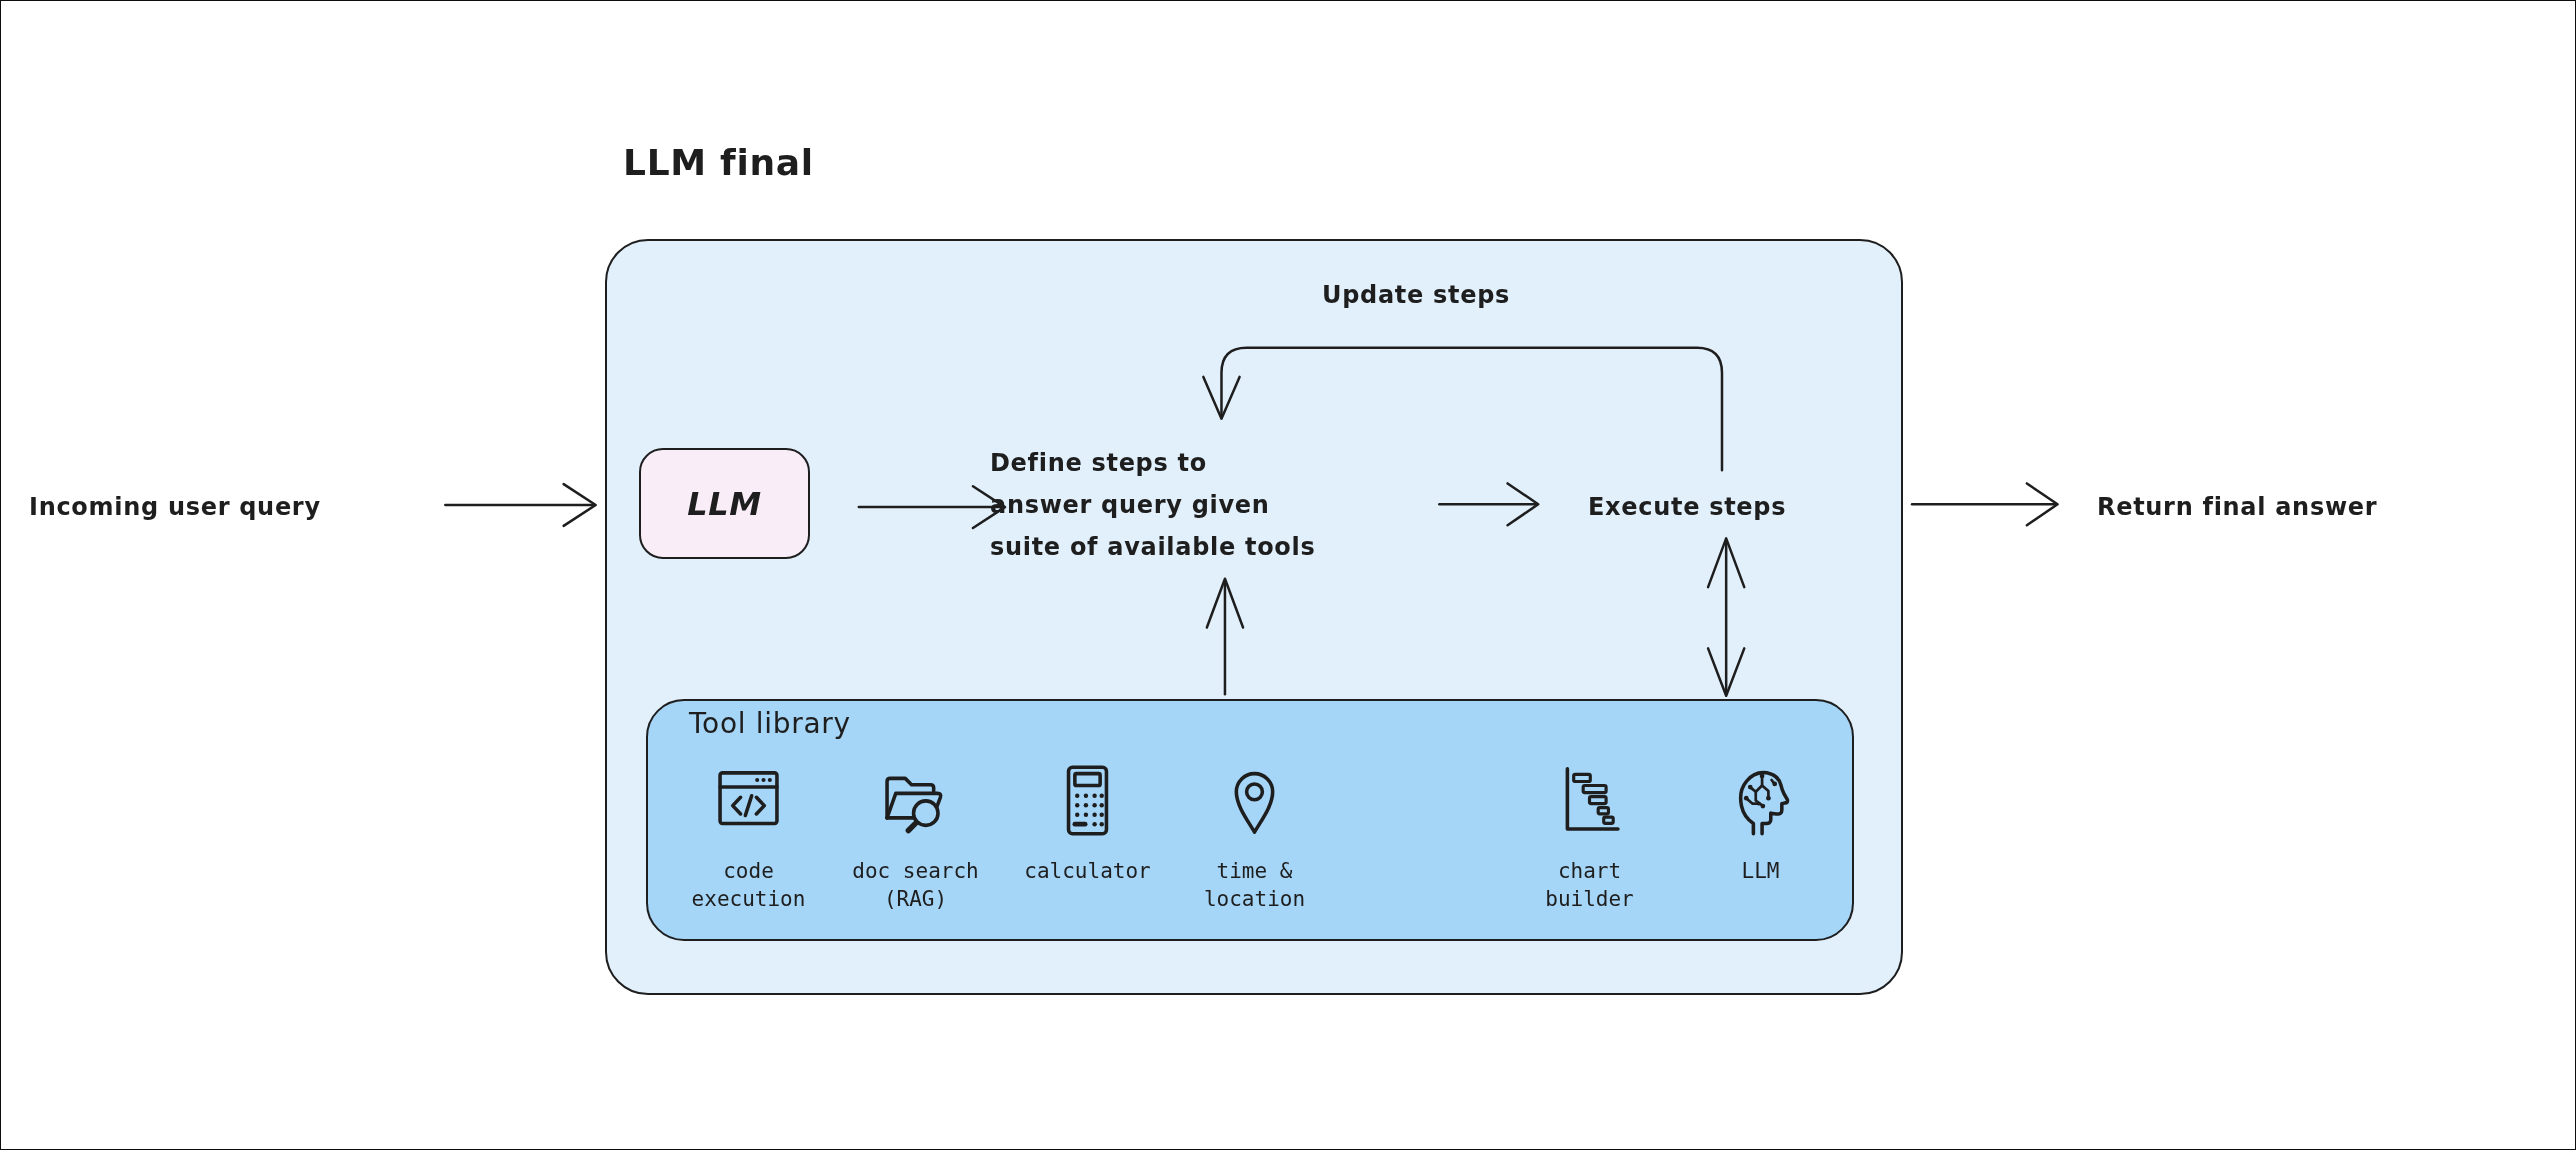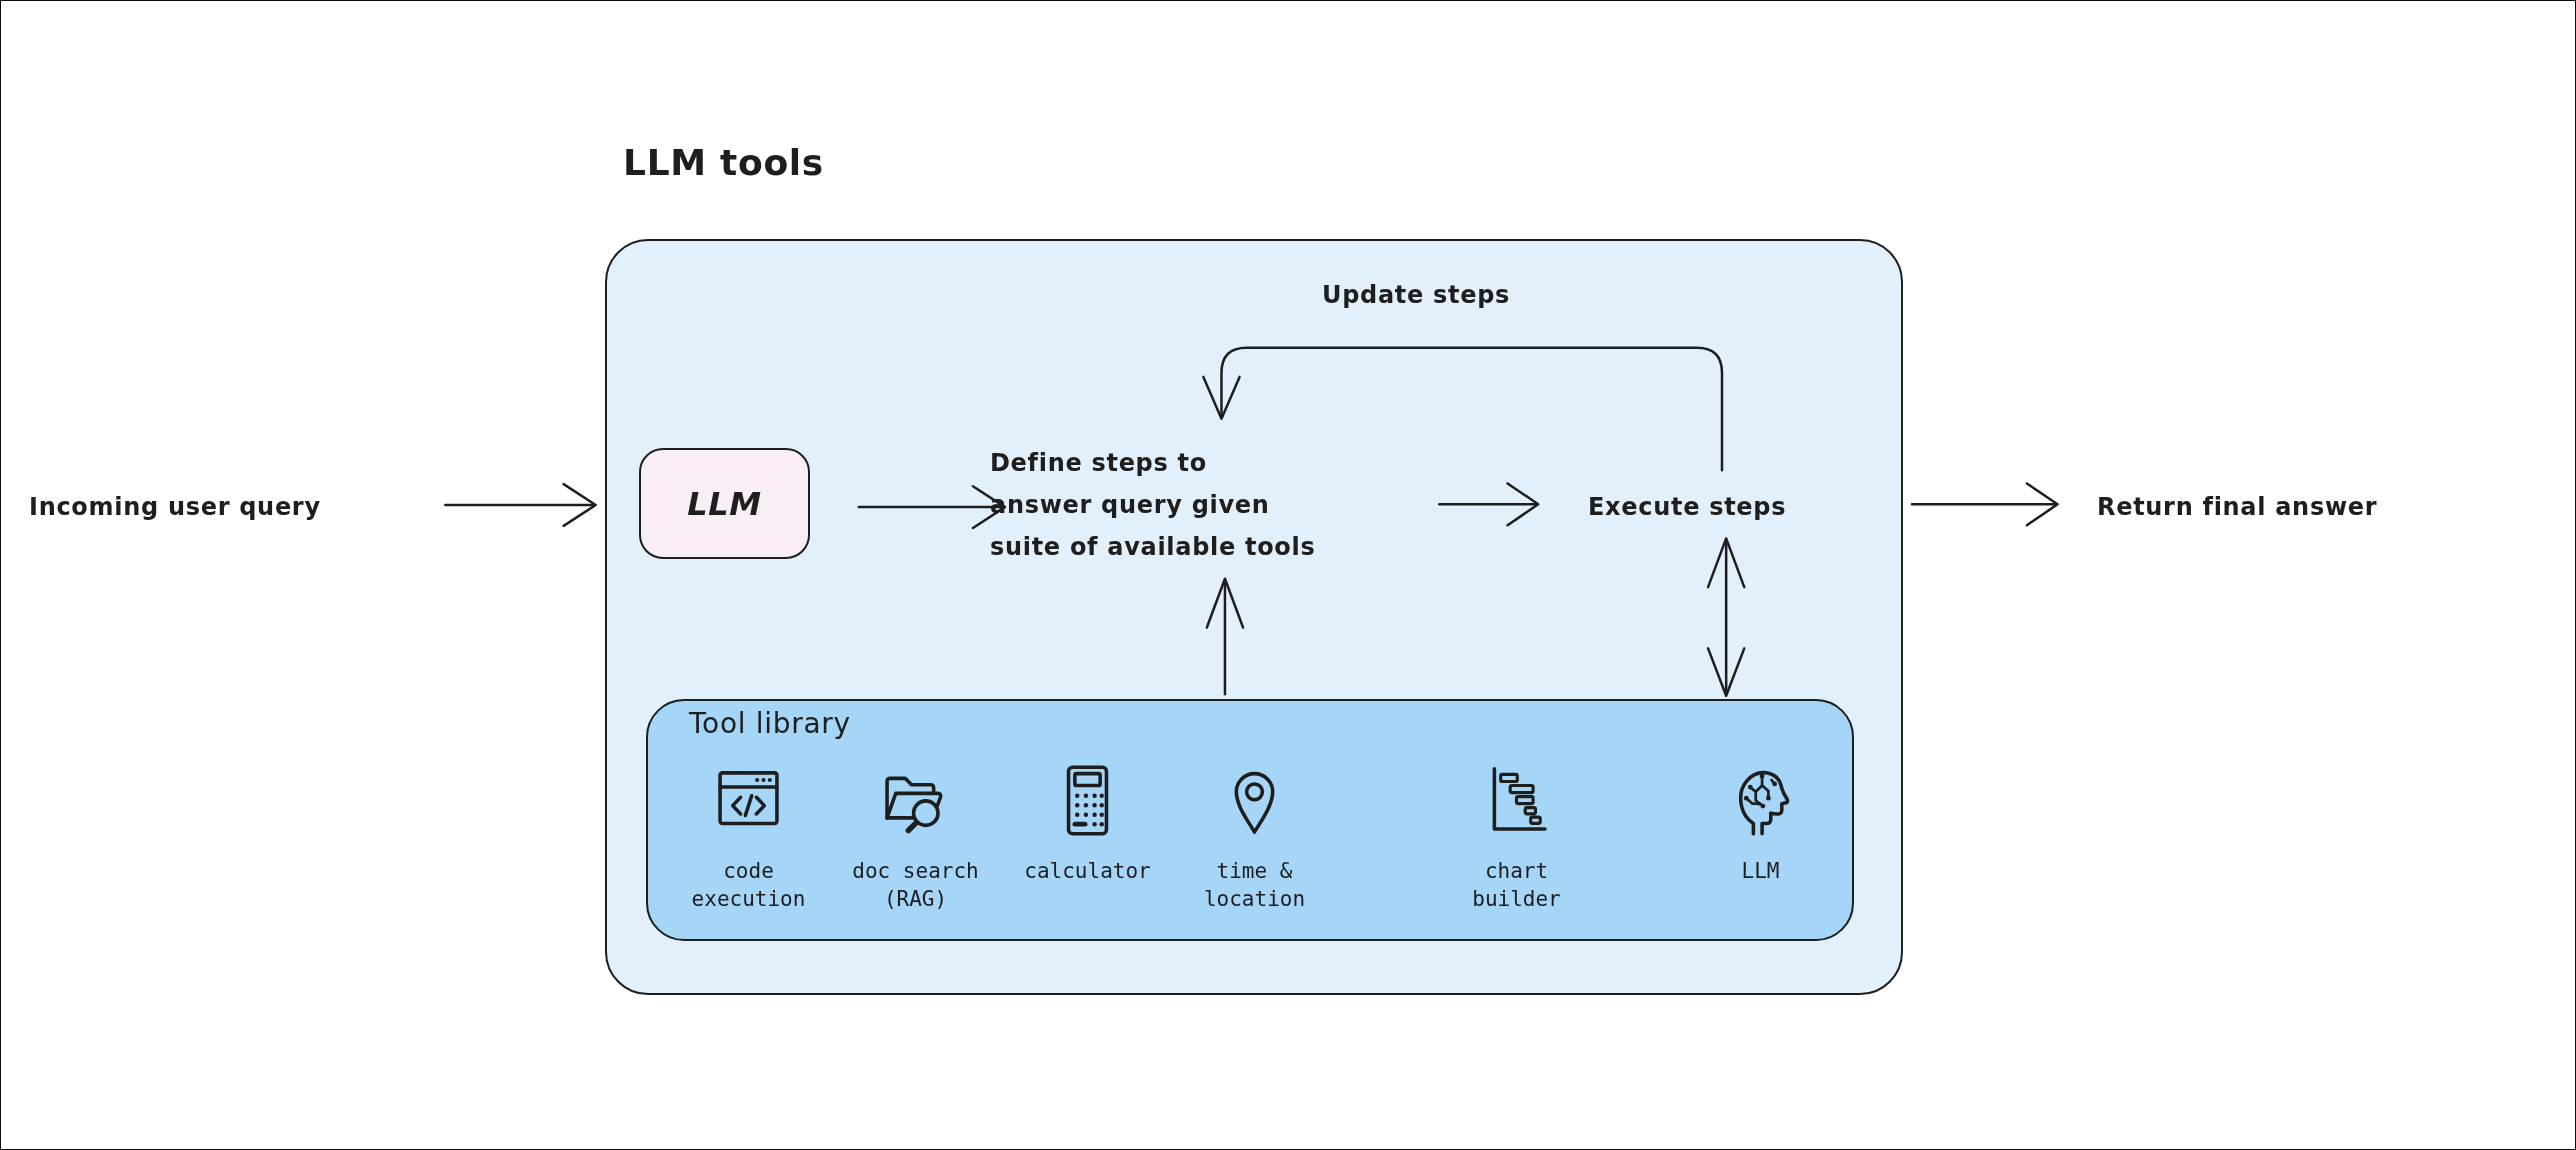--- a/index.html
+++ b/index.html
@@ -87,21 +87,21 @@
       <path d="M1758,996 L1758,834"></path>
         <path d="M1732,900 L1758,830 L1784,900"></path>
     </g>
     <g>
       <path d="M2478,776 L2478,996"></path>
       <path d="M2452,842 L2478,772 L2504,842"></path>
       <path d="M2452,930 L2478,998 L2504,930"></path>
     </g>
   </svg>
 
-  <div class="abs hand page-title">LLM tools</div>
+  <div class="abs hand page-title">LLM final</div>
   <div class="abs hand label incoming-label">Incoming user query</div>
   <div class="abs hand llm-box">
     <span>LLM</span>
   </div>
   <div class="abs hand label define-label">Define steps to
 answer query given
 suite of available tools</div>
   <div class="abs hand label execute-label">Execute steps</div>
   <div class="abs hand label update-label">Update steps</div>
   <div class="abs hand label return-label">Return final answer</div>
@@ -160,21 +160,21 @@
         <circle class="fl" cx="59" cy="68" r="2.8"></circle>
         <circle class="fl" cx="68" cy="68" r="2.8"></circle>
       <path class="ln" style="stroke-width:6" d="M34,80 L47,80"></path>
       <circle class="fl" cx="59" cy="80" r="2.8"></circle>
         <circle class="fl" cx="68" cy="80" r="2.8"></circle>
     </svg>
     <div class="mono tool-label">calculator</div>
   </div>
 
 
-  <div class="abs tool-cell" style="left:1432px;">
+  <div class="abs tool-cell" style="left:1505px;">
     <svg viewBox="0 0 100 100">
       <path class="ln" d="M22,10 L22,86 L86,86"></path>
       <rect class="ln" style="stroke-width:4" x="30" y="17" width="21" height="9" rx="2"></rect>
       <rect class="ln" style="stroke-width:4" x="42" y="31" width="29" height="9" rx="2"></rect>
       <rect class="ln" style="stroke-width:4" x="50" y="45" width="21" height="9" rx="2"></rect>
       <rect class="ln" style="stroke-width:4" x="61" y="59" width="13" height="8" rx="2"></rect>
       <rect class="ln" style="stroke-width:4" x="68" y="71" width="12" height="8" rx="2"></rect>
     </svg>
     <div class="mono tool-label">chart
 builder</div>

